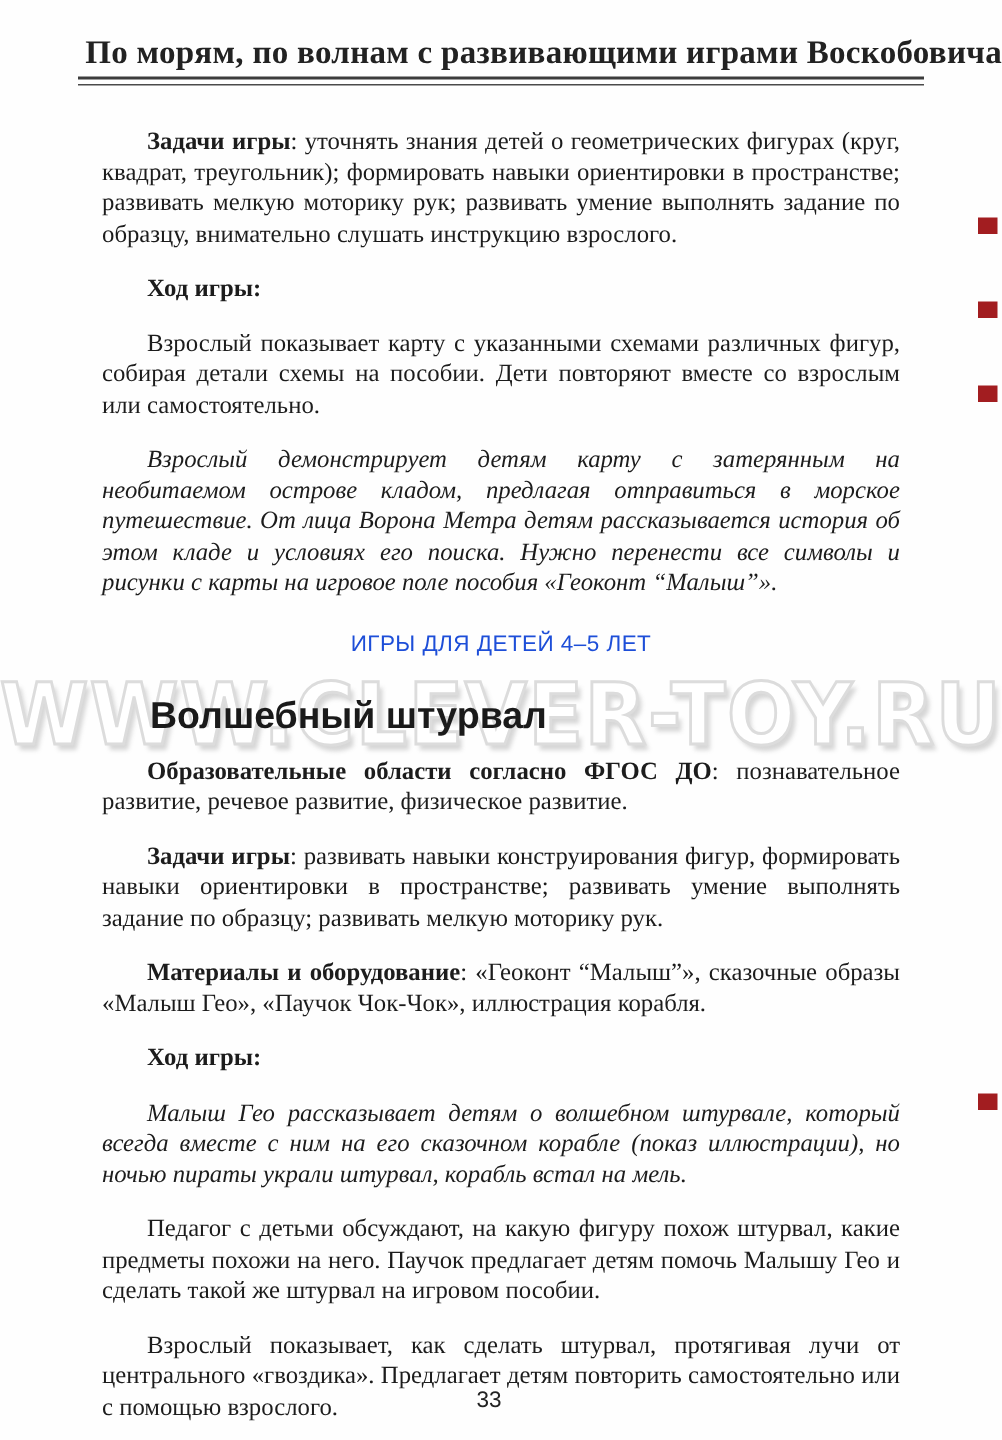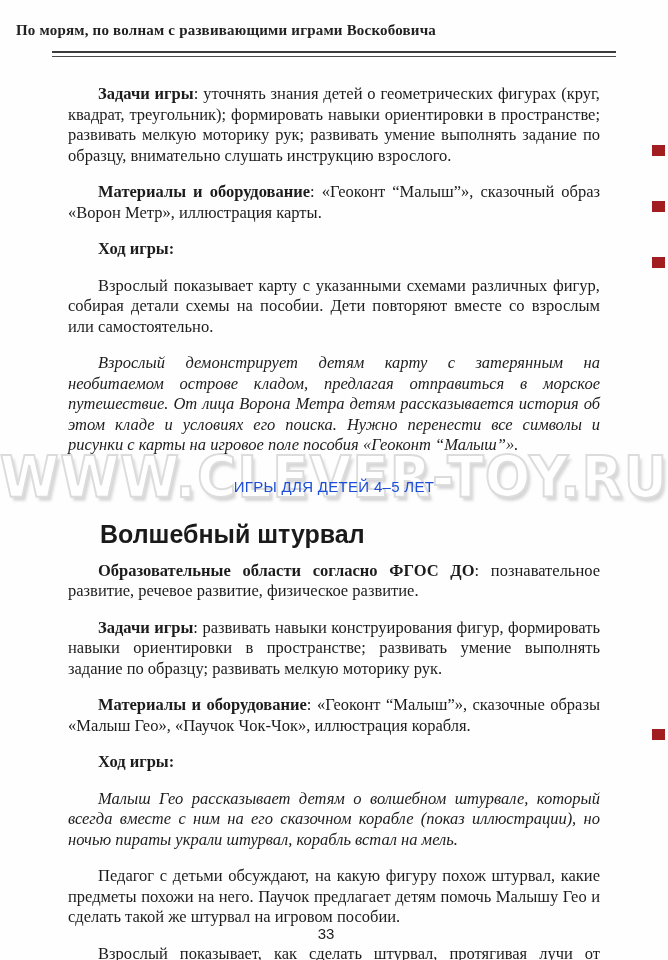--- a/index.html
+++ b/index.html
@@ -1,22 +1,22 @@
 <!DOCTYPE html>
 <html><head>
 <meta charset="utf-8">
 <style>
   html,body { margin:0; padding:0; background:#ffffff; }
   .page {
     position:relative; width:668px; height:960px; background:#fefefe;
     overflow:hidden; font-family:"Liberation Serif", serif; color:#1c1c1c;
   }
   .running-head {
-    position:absolute; top:22px; left:16px; right:0; text-align:left;
-    font-weight:bold; font-size:15px; letter-spacing:0.2px; color:#222;
+    position:absolute; top:22px; left:16px; right:0; text-align:right;
+    font-weight:bold; font-size:22px; letter-spacing:0.2px; color:#222;
   }
   .double-rule {
     position:absolute; top:51px; left:52px; width:564px; height:3px;
     border-top:2.5px solid #3c3c3c; border-bottom:1.5px solid #4a4a4a;
   }
   .content { position:absolute; top:68px; left:52px; width:564px; z-index:2; }
   .para {
     margin:16px; font-size:16.5px; line-height:20.5px; text-align:justify;
     text-indent:30px; color:#1c1c1c;
   }
@@ -59,21 +59,20 @@
 
   <div class="running-head">По морям, по волнам с развивающими играми Воскобовича</div>
   <div class="double-rule"></div>
 
   <div class="watermark">WWW.CLEVER-TOY.RU</div>
 
   <div class="content">
 
     <p class="para"><b>Задачи игры</b><span>: уточнять знания детей о геометрических фигурах (круг, квадрат, треугольник); формировать навыки ориентировки в пространстве; развивать мелкую моторику рук; развивать умение выполнять задание по образцу, внимательно слушать инструкцию взрослого.</span></p>
 
-    <p class="para"><b>Материалы и оборудование</b><span>: «Геоконт “Малыш”», сказочный образ «Ворон Метр», иллюстрация карты.</span></p>
 
     <p class="para"><b>Ход игры:</b></p>
 
     <p class="para"><span>Взрослый показывает карту с указанными схемами различных фигур, собирая детали схемы на пособии. Дети повторяют вместе со взрослым или самостоятельно.</span></p>
 
     <p class="para italic"><span>Взрослый демонстрирует детям карту с затерянным на необитаемом острове кладом, предлагая отправиться в морское путешествие. От лица Ворона Метра детям рассказывается история об этом кладе и условиях его поиска. Нужно перенести все символы и рисунки с карты на игровое поле пособия «Геоконт “Малыш”».</span></p>
 
     <p class="para sec-heading">ИГРЫ ДЛЯ ДЕТЕЙ 4–5 ЛЕТ</p>
 
     <p class="para game-title">Волшебный штурвал</p>

